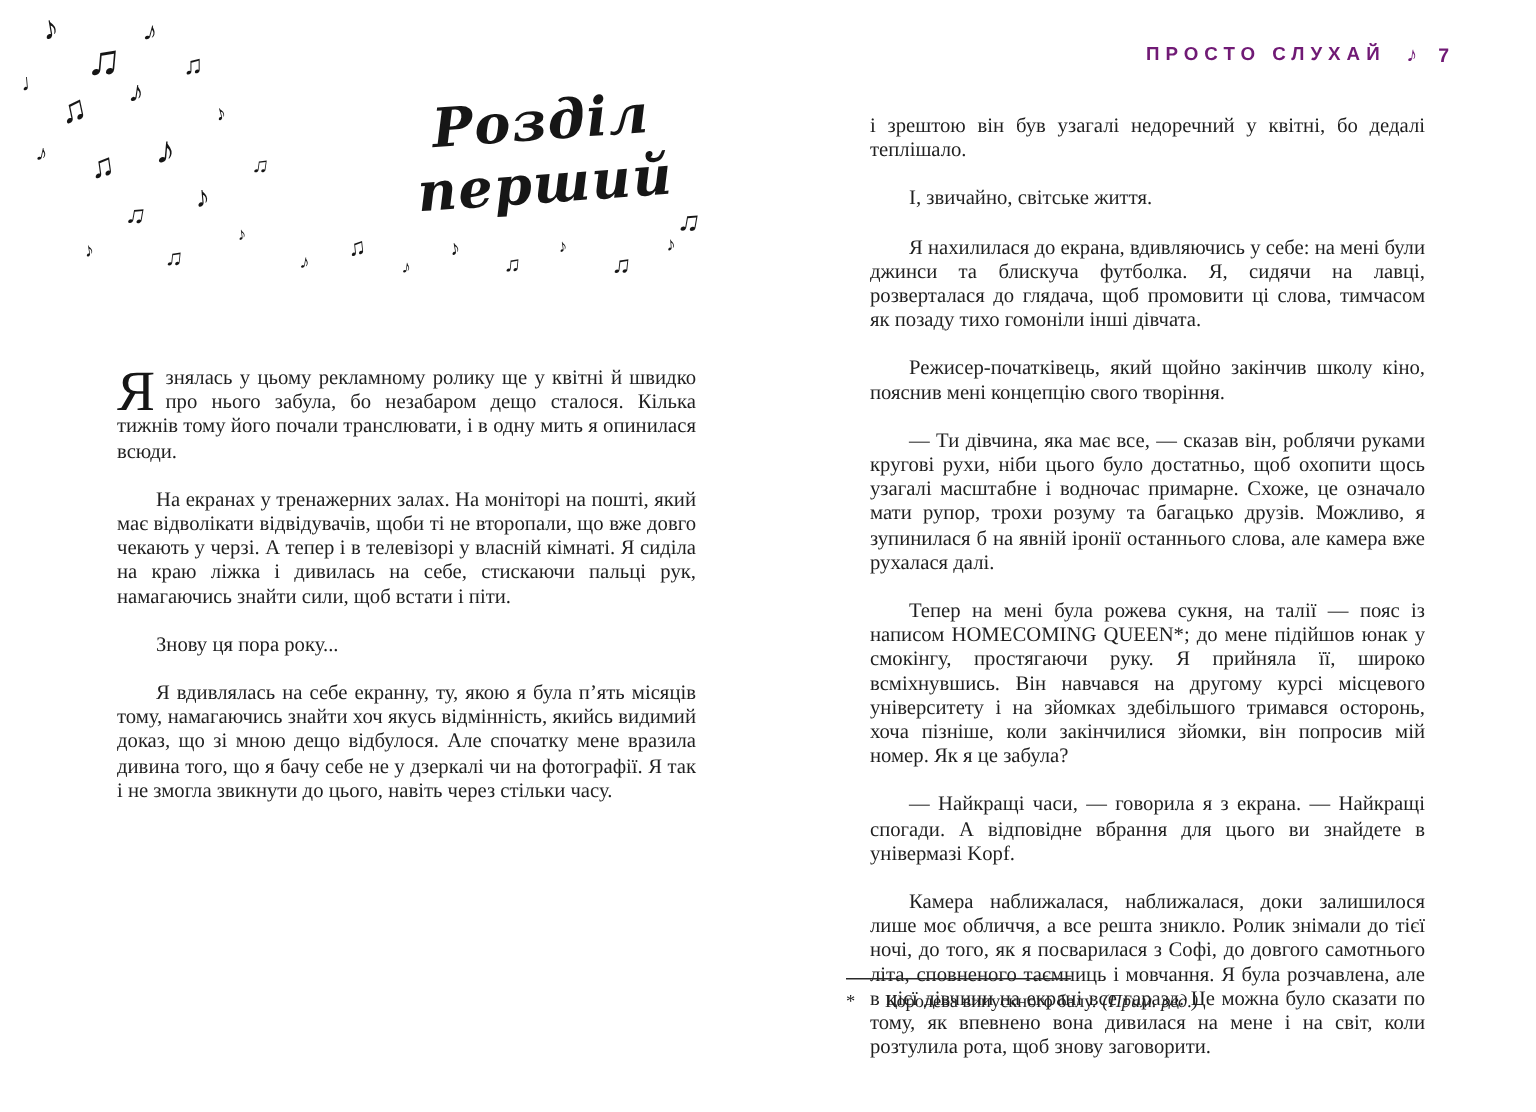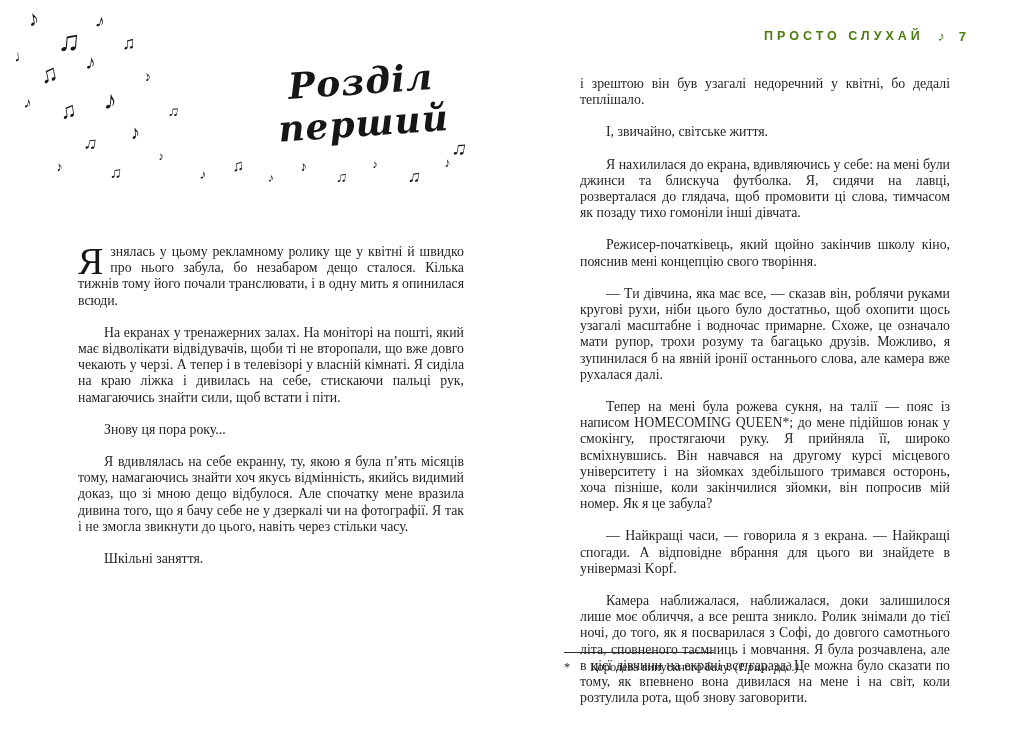--- a/index.html
+++ b/index.html
@@ -76,27 +76,26 @@
     </div>
 
   <div class="left-page">
     <div class="chapter-title">Розділ перший</div>
     <div class="left-text">
       <p class="no-indent"><span class="dropcap">Я</span><span> знялась у цьому рекламному ролику ще у квітні й швидко про нього забула, бо незабаром дещо сталося. Кілька тижнів тому його почали транслювати, і в одну мить я опинилася всюди.</span></p>
       <div>
           <p>На екранах у тренажерних залах. На моніторі на пошті, який має відволікати відвідувачів, щоби ті не второпали, що вже довго чекають у черзі. А тепер і в телевізорі у власній кімнаті. Я сиділа на краю ліжка і дивилась на себе, стискаючи пальці рук, намагаючись знайти сили, щоб встати і піти.</p>
           <p>Знову ця пора року...</p>
           <p>Я вдивлялась на себе екранну, ту, якою я була п’ять місяців тому, намагаючись знайти хоч якусь відмінність, якийсь видимий доказ, що зі мною дещо відбулося. Але спочатку мене вразила дивина того, що я бачу себе не у дзеркалі чи на фотографії. Я так і не змогла звикнути до цього, навіть через стільки часу.</p>
-          <p>Шкільні заняття.</p>
         </div>
     </div>
   </div>
 
   <div class="right-page">
-    <div class="running-header" style="color: #4d7c0f; text-align: right;">
+    <div class="running-header" style="color: #701a75; text-align: right;">
       <span class="hdr-title">ПРОСТО СЛУХАЙ</span>
       <span class="hdr-note">♪</span>
       <span class="hdr-page">7</span>
     </div>
     <div class="right-text">
       <div>
           <p class="no-indent">і зрештою він був узагалі недоречний у квітні, бо дедалі теплішало.</p>
           <p>І, звичайно, світське життя.</p>
           <p>Я нахилилася до екрана, вдивляючись у себе: на мені були джинси та блискуча футболка. Я, сидячи на лавці, розверталася до глядача, щоб промовити ці слова, тимчасом як позаду тихо гомоніли інші дівчата.</p>
           <p>Режисер-початківець, який щойно закінчив школу кіно, пояснив мені концепцію свого творіння.</p>

